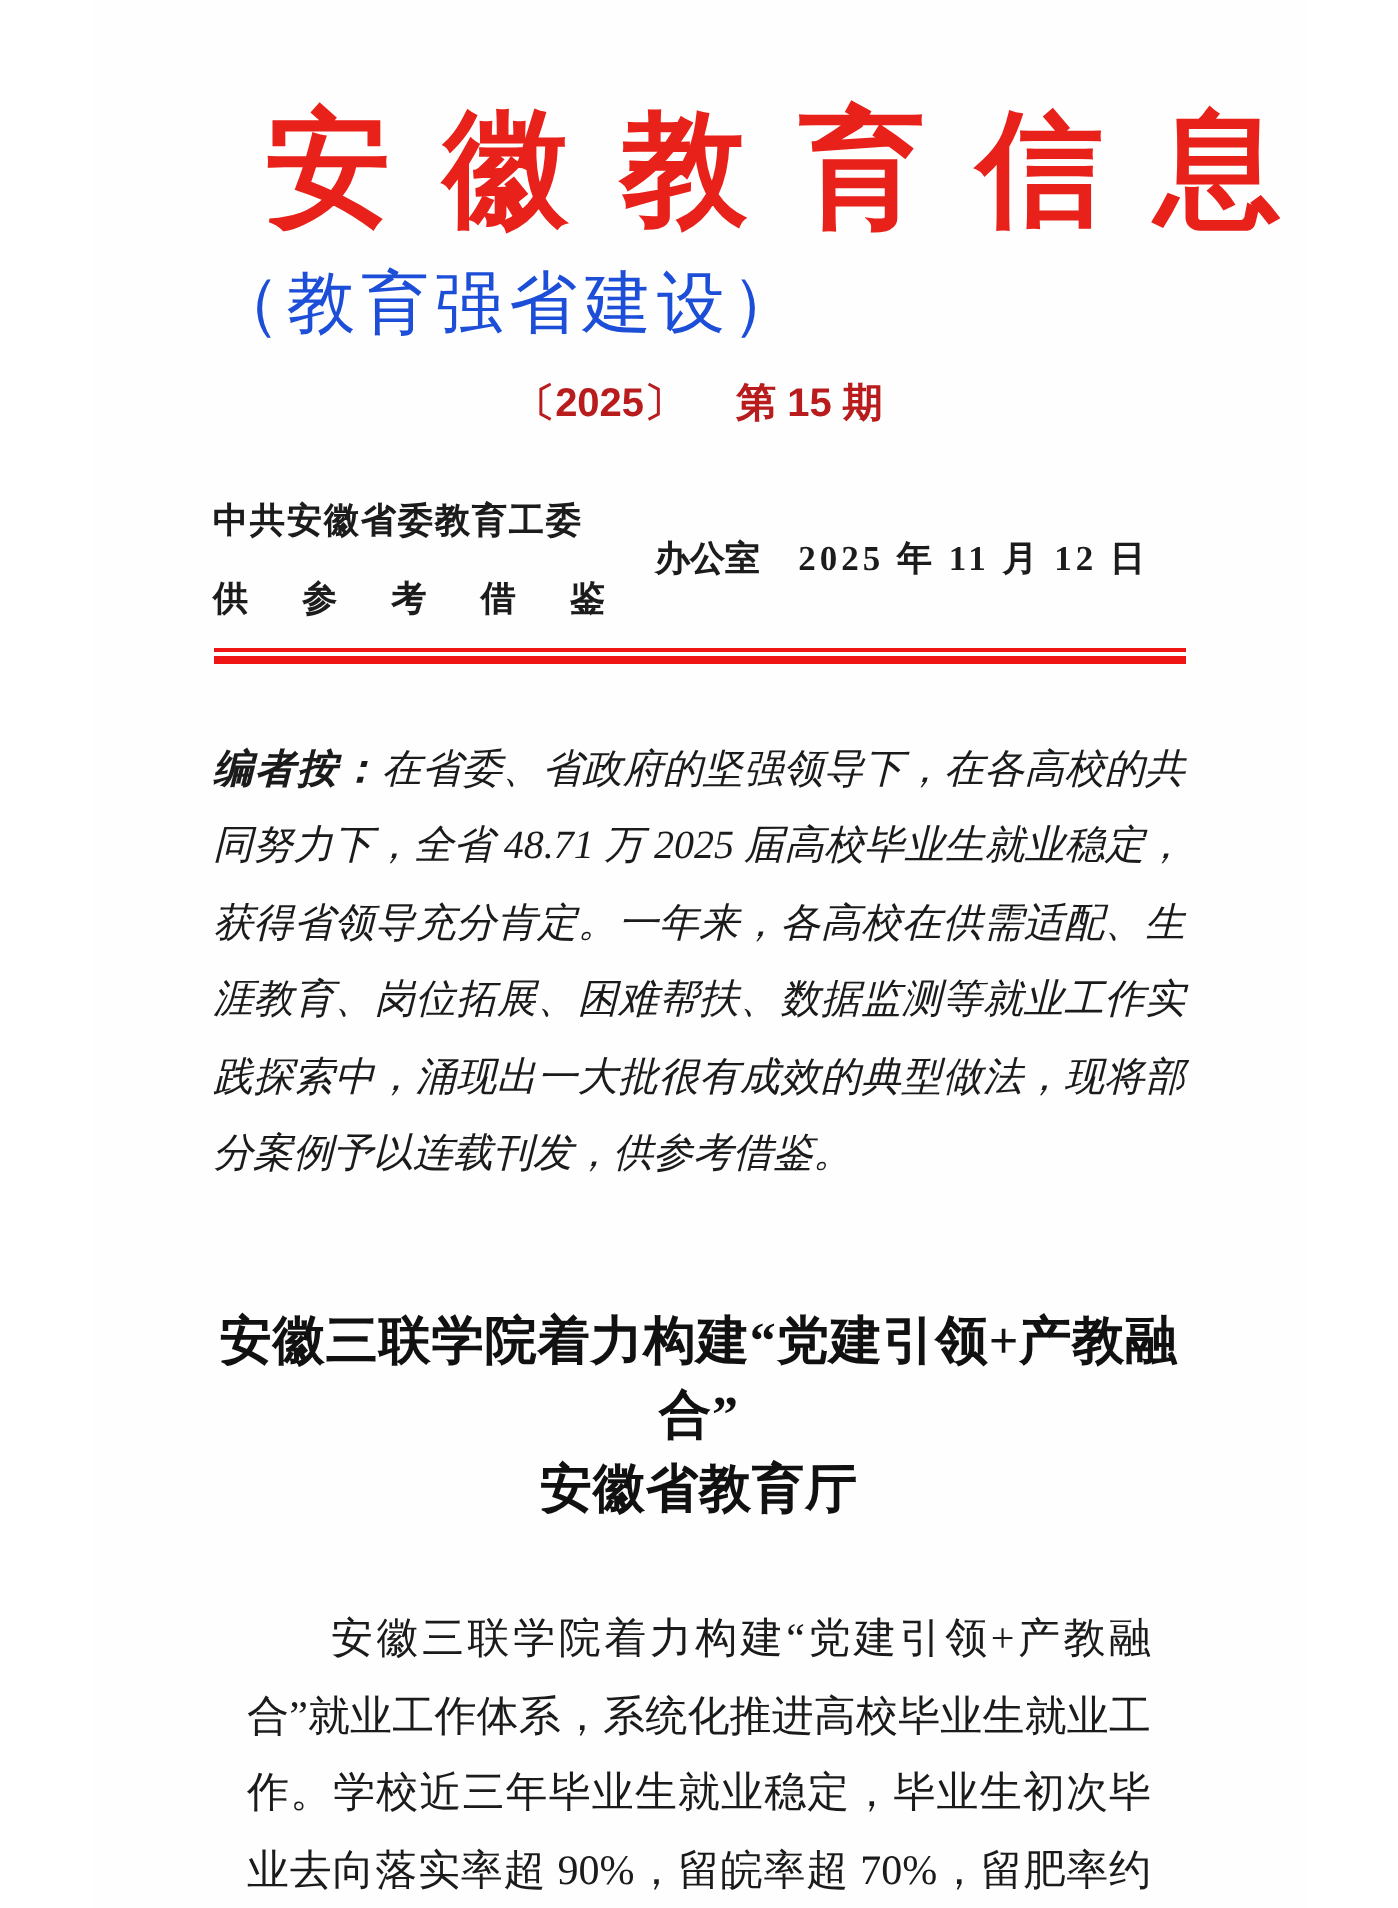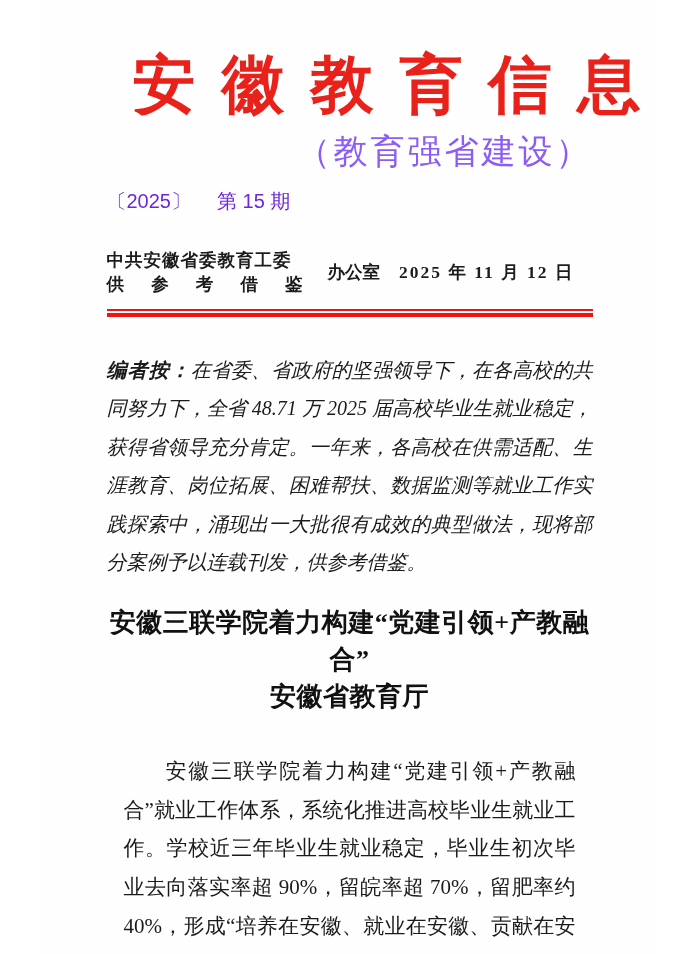--- a/index.html
+++ b/index.html
@@ -22,46 +22,47 @@
     font-size: 63px;
     font-weight: bold;
     color: #e8211a;
     letter-spacing: 26px;
     padding-left: 26px; 
     white-space: nowrap;
     line-height: 1.25;
   }
   .masthead-subtitle {
     margin-top: 4px;
-    text-align: right;
+    text-align: left;
     font-family: "Liberation Sans", "DejaVu Sans", sans-serif;
     font-size: 34px;
     font-weight: 500;
     letter-spacing: 3px;
-    color: #8b5cf6;
+    color: #1d4ed8;
   }
   .issue-line {
     margin-top: 13px;
+    text-align: center;
     font-family: "Liberation Sans", "DejaVu Sans", sans-serif;
     font-size: 20px;
-    font-weight: 400;
-    color: #6d28d9;
+    font-weight: 700;
+    color: #b91c1c;
   }
   .issue-gap { display: inline-block; width: 26px; }
   
   .org-row {
     margin-top: 33px;
     display: flex;
     justify-content: space-between;
     align-items: center;
     font-weight: bold;
     font-size: 17.5px;
   }
   .org-left { display: flex; align-items: center; }
-  .org-col { display: flex; flex-direction: column; min-width: 197px; }
+  .org-col { display: flex; flex-direction: column; gap: 15px; min-width: 197px; }
   .org-line { display: block; letter-spacing: 1px; }
   .org-line-justify { text-align: justify; text-align-last: justify; }
   .org-suffix { margin-left: 24px; align-self: center; }
   .org-date { letter-spacing: 2px; padding-right: 18px; }
   
   .red-rule { margin-top: 13px; }
   .rule-thin  { height: 2px; background: #ef1515; }
   .rule-gap   { height: 2px; background: #ffffff; }
   .rule-thick { height: 4px; background: #ef1515; }
   
@@ -69,21 +70,21 @@
     margin-top: 34px;
     font-size: 20px;
     line-height: 38.5px;
     text-align: justify;
     font-style: italic;
     color: #1b1b1b;
   }
   .note-label { font-weight: bold; letter-spacing: 1px; }
   
   .article-title {
-    margin-top: 22px;
+    margin-top: 55px;
     text-align: center;
     font-size: 26px;
     font-weight: bold;
     line-height: 37px;
     color: #111111;
     letter-spacing: 0.5px;
   }
   .title-line { display: block; }
   
   .article-body {

